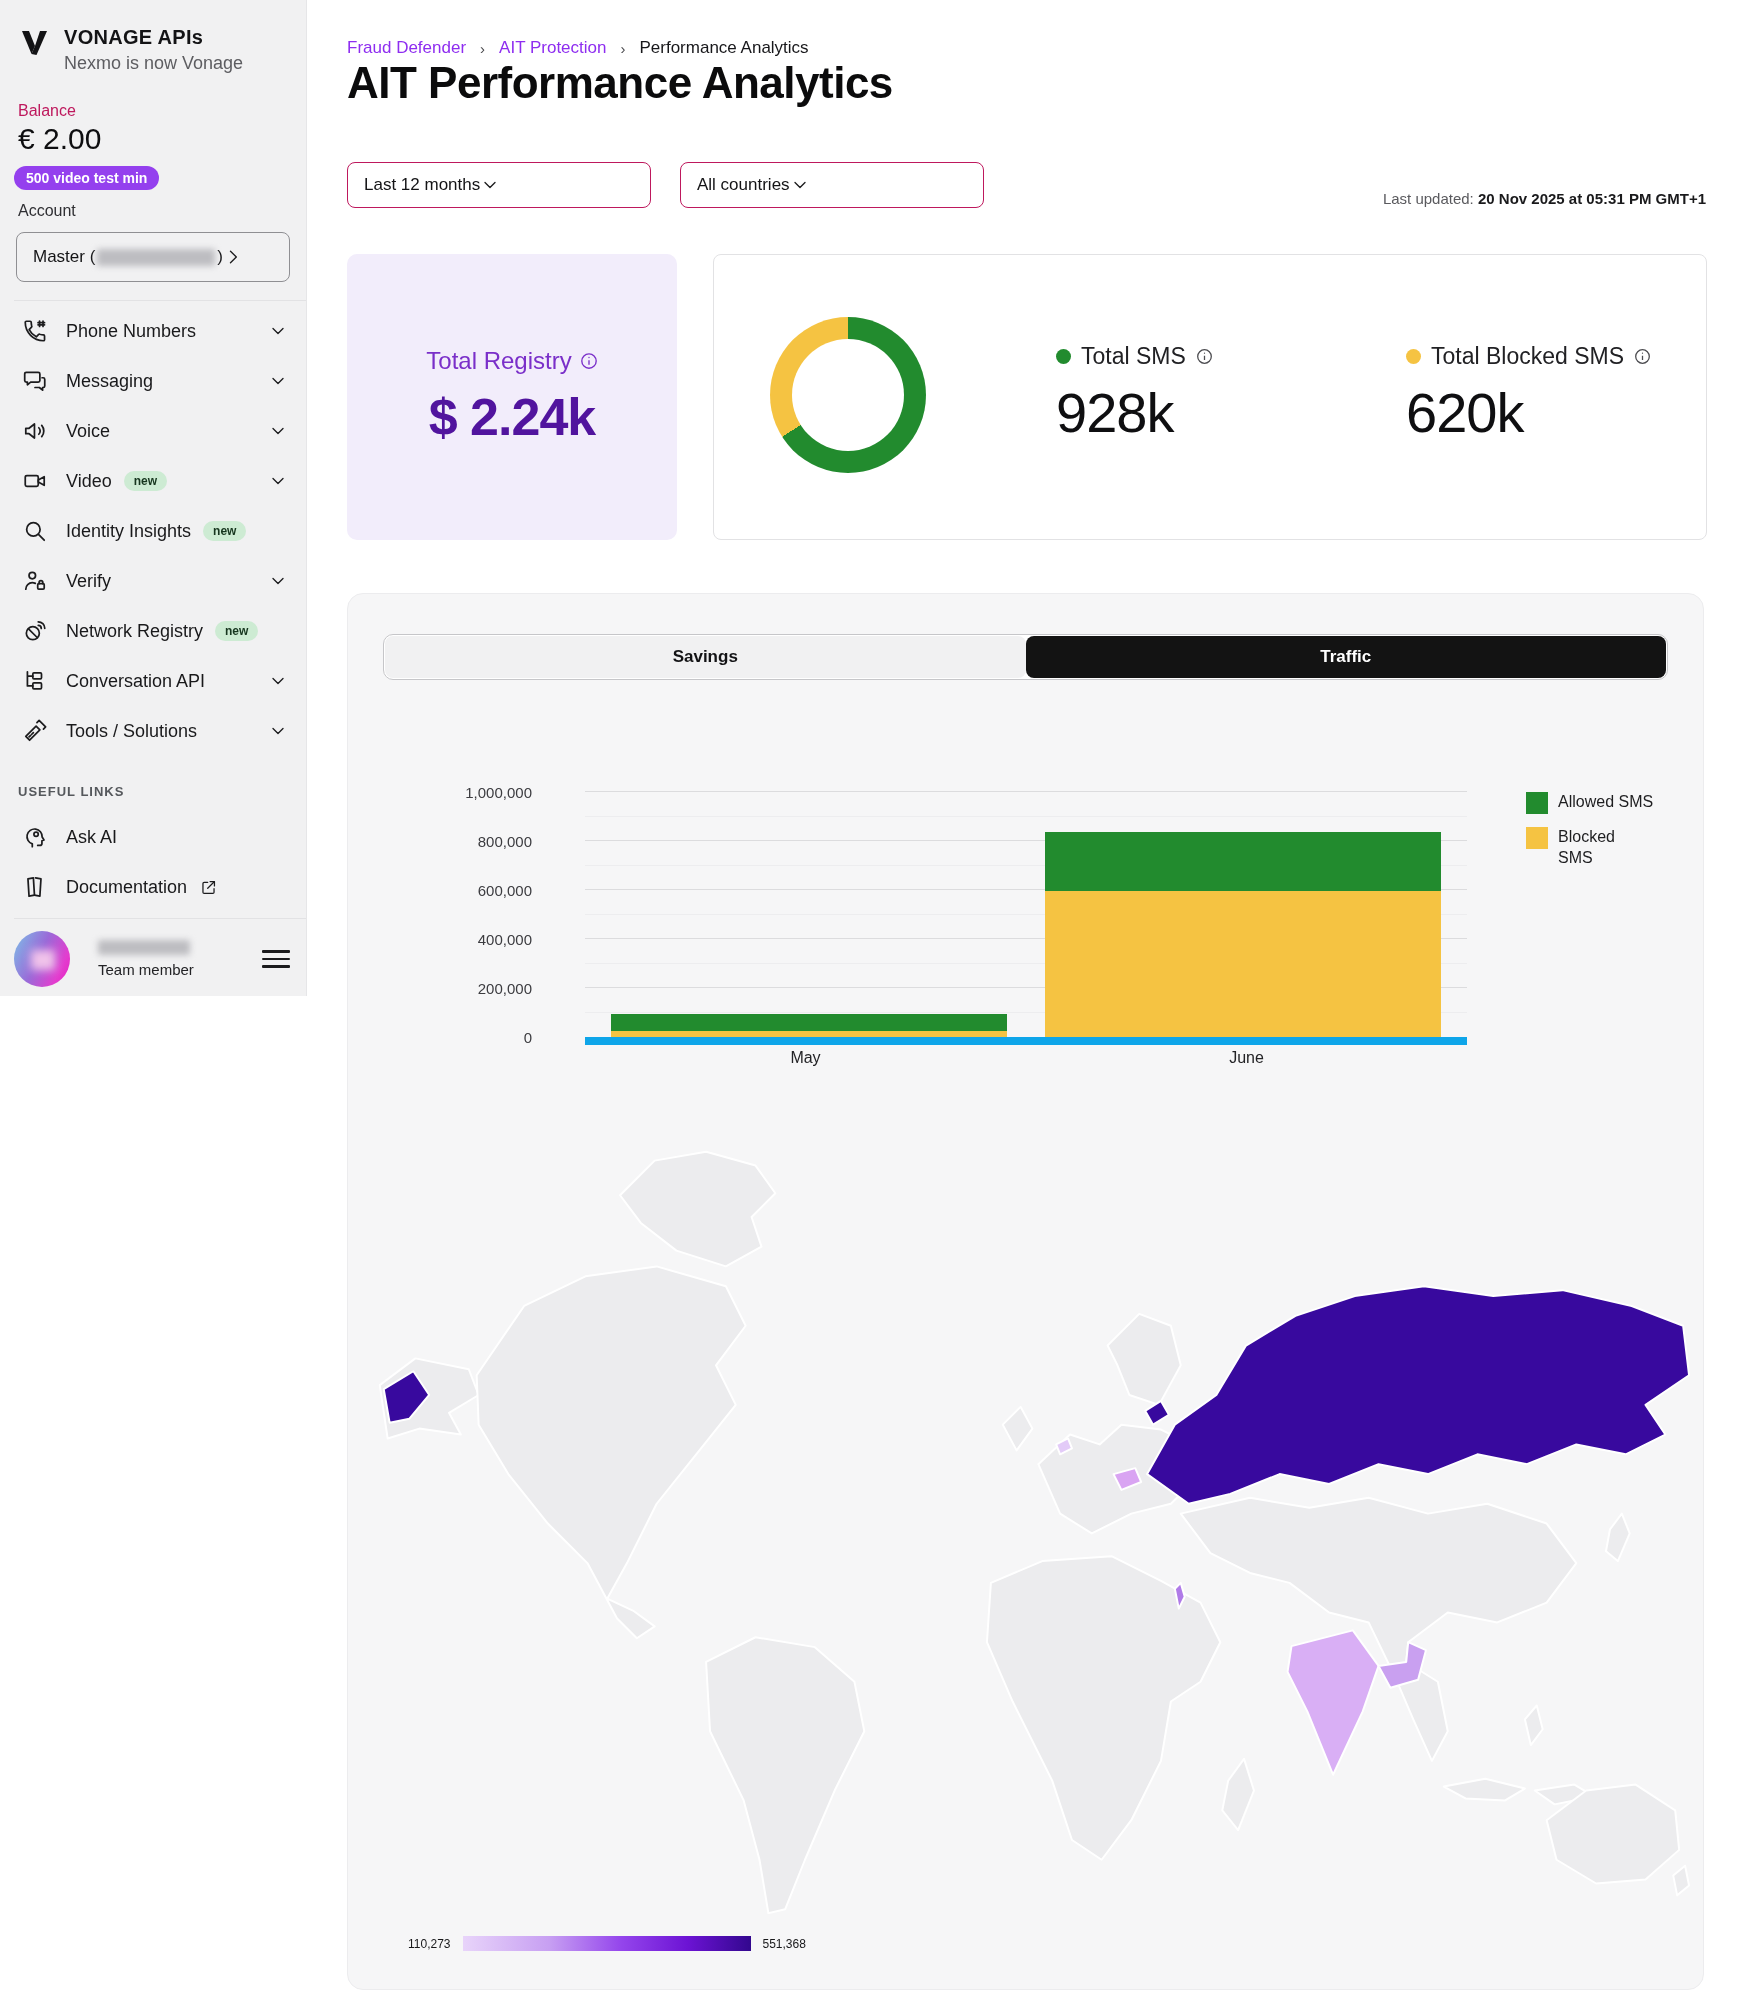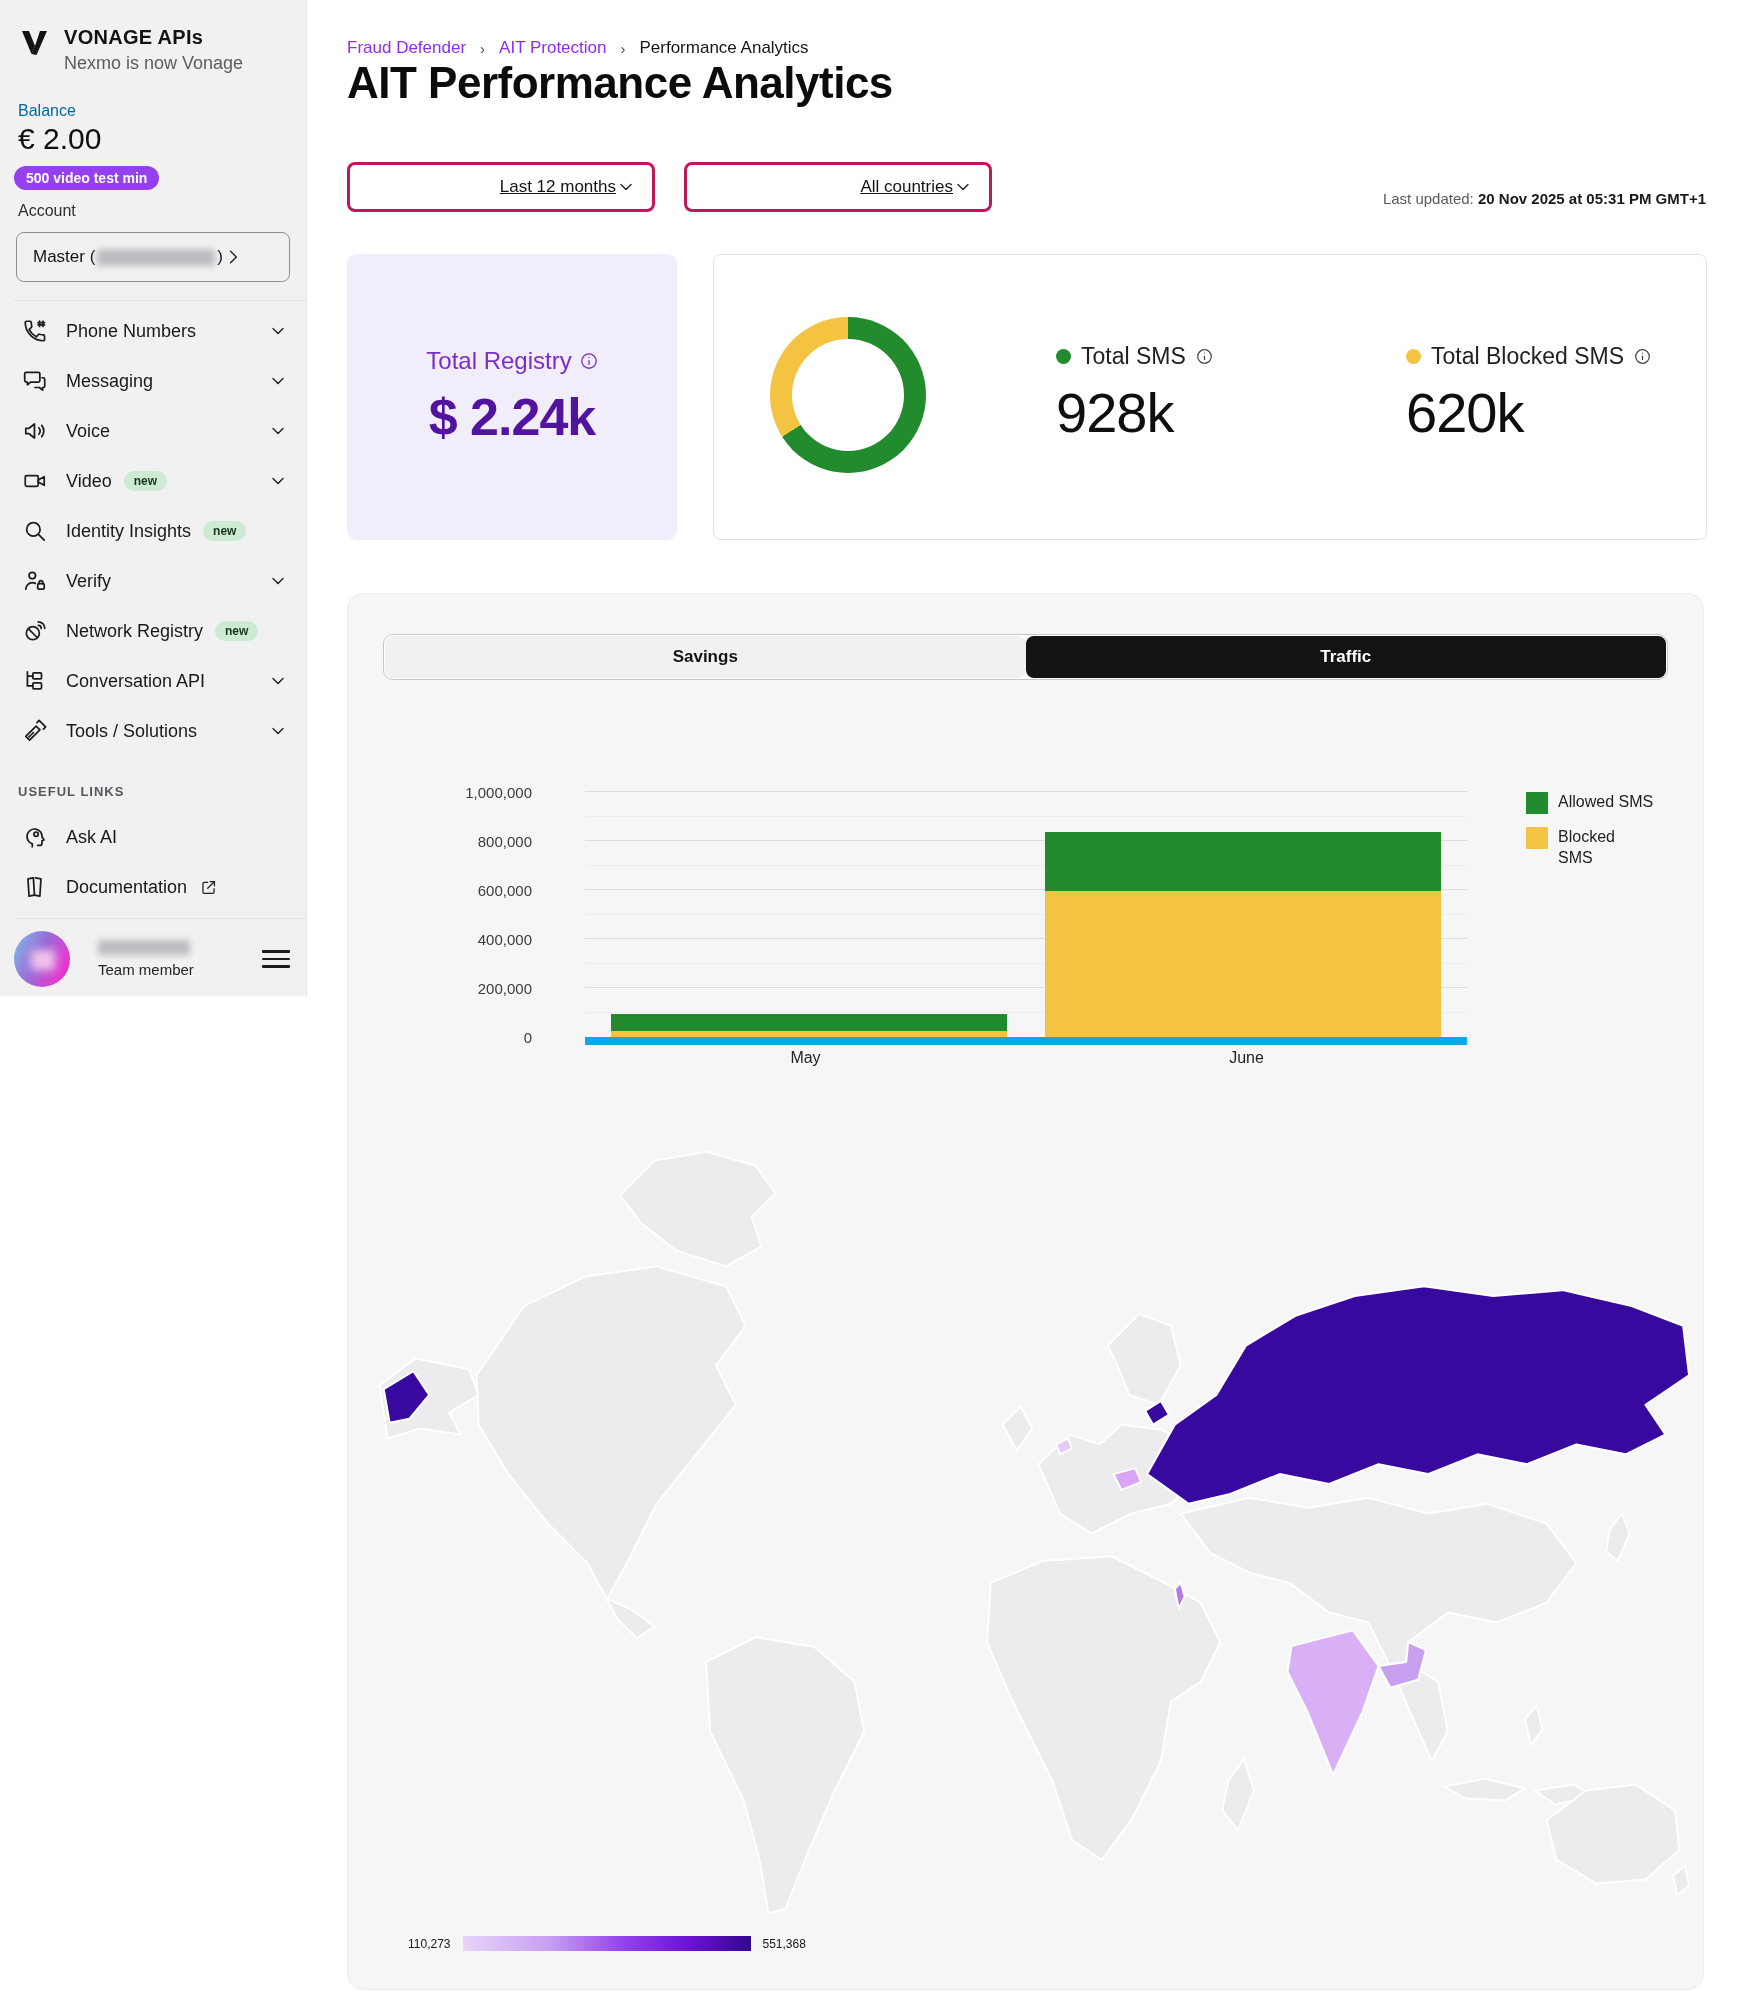--- a/index.html
+++ b/index.html
@@ -7,21 +7,21 @@
         font-family:"Liberation Sans",sans-serif;color:#141416;overflow:hidden;}
   svg{display:block}
   .ico{stroke:#1c1c1e;fill:none;stroke-width:1.6;stroke-linecap:round;stroke-linejoin:round;}
 
   
   .sidebar{position:absolute;left:0;top:0;width:306px;height:996px;background:#F1F1F2;border-right:1px solid #E6E6E8;}
   .logo{position:absolute;left:18px;top:26px;display:flex;align-items:flex-start;}
   .logo-text{margin-left:12px;}
   .logo-title{font-size:20px;font-weight:700;letter-spacing:.3px;color:#131315;}
   .logo-sub{font-size:18px;color:#5d5d61;margin-top:4px;}
-  .balance-label{position:absolute;left:18px;top:102px;font-size:16px;color:#0369a1;}
+  .balance-label{position:absolute;left:18px;top:102px;font-size:16px;color:#be185d;}
   .balance-value{position:absolute;left:18px;top:122px;font-size:30px;font-weight:500;color:#0e0e10;}
   .badge-purple{position:absolute;left:14px;top:166px;background:#9440EE;color:#fff;font-size:14px;font-weight:700;
                 padding:4px 12px;border-radius:13px;}
   .account-label{position:absolute;left:18px;top:202px;font-size:16px;color:#2f2f33;}
   .account-select{position:absolute;left:16px;top:232px;right:16px;height:48px;border:1px solid #8f8f93;border-radius:8px;
                   display:flex;align-items:center;padding:0 16px;font-size:17px;background:transparent;cursor:pointer;}
   .blur-block{display:inline-block;width:118px;height:17px;background:#bdbdc1;border-radius:2px;filter:blur(3px);vertical-align:middle;margin:0 2px;}
   .sb-divider{position:absolute;left:14px;right:0;height:1px;background:#E2E2E4;}
   .nav{position:absolute;left:0;right:0;top:306px;}
   .nav-item{height:50px;display:flex;align-items:center;padding:0 18px 0 22px;cursor:pointer;}
@@ -41,22 +41,22 @@
   .hamburger span{display:block;height:2.5px;background:#1b1b1d;margin:5px 0;border-radius:1px;}
 
   
   .main{position:absolute;left:306px;top:0;right:0;bottom:0;}
   .breadcrumb{position:absolute;left:41px;top:38px;font-size:17px;display:flex;align-items:center;}
   .crumb-link{color:#8E2DF0;cursor:pointer;}
   .crumb-sep{color:#4a4a4e;margin:0 14px;font-size:15px;}
   .crumb-current{color:#17171a;}
   .page-title{position:absolute;left:41px;top:58px;font-size:44px;font-weight:600;letter-spacing:-.5px;color:#0b0b0c;}
   .filters{position:absolute;left:41px;top:162px;display:flex;gap:29px;}
-  .select{width:270px;height:44px;border:3px solid #be185d;border-radius:8px;display:flex;align-items:center;
-          justify-content:flex-end;padding:0 16px;font-size:17px;background:#fff;cursor:pointer;text-decoration:underline;}
+  .select{width:270px;height:44px;border:1px solid #be185d;border-radius:8px;display:flex;align-items:center;
+          justify-content:flex-start;padding:0 16px;font-size:17px;background:#fff;cursor:pointer;}
   .last-updated{position:absolute;right:40px;top:190px;font-size:15px;color:#5a5a5e;}
   .last-updated b{color:#1a1a1c;}
 
   
   .cards{position:absolute;left:41px;top:254px;right:39px;height:286px;display:flex;gap:36px;}
   .savings-card{width:330px;background:#F2EDFB;border-radius:10px;display:flex;flex-direction:column;
                 align-items:center;justify-content:center;}
   .savings-label{font-size:24px;font-weight:500;color:#7A2FC9;display:flex;align-items:center;gap:8px;}
   .savings-value{font-size:52px;font-weight:700;color:#51149E;margin-top:12px;letter-spacing:-1px;}
   .stats-card{flex:1;background:#fff;border:1px solid #E2E2E4;border-radius:8px;position:relative;}

